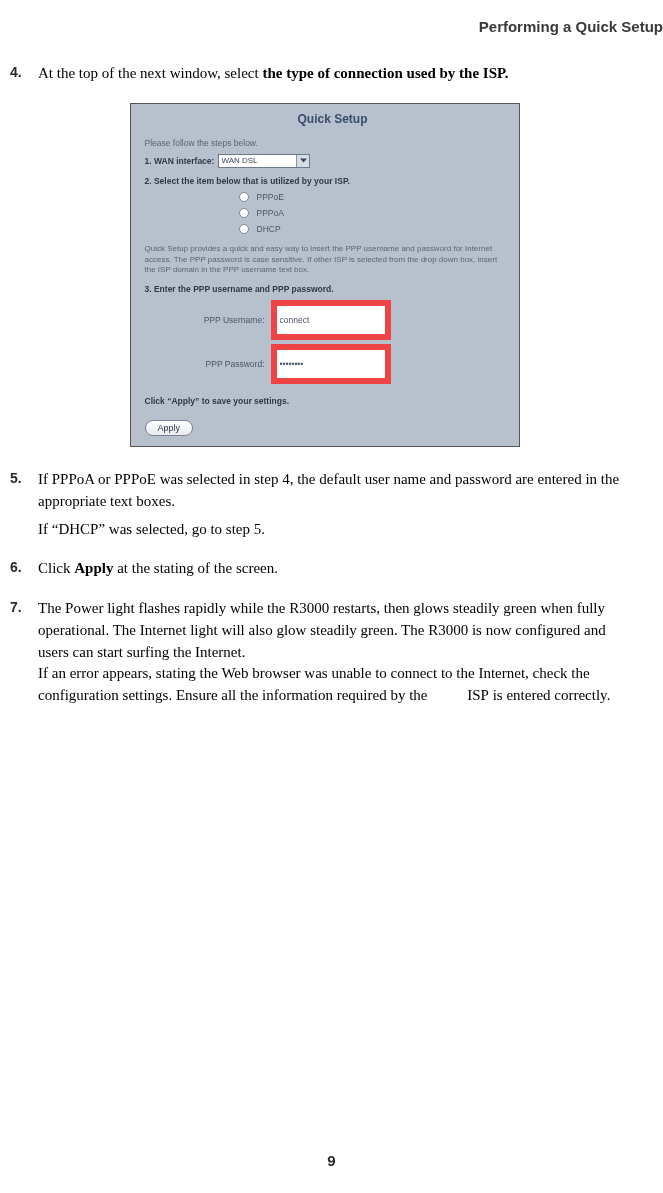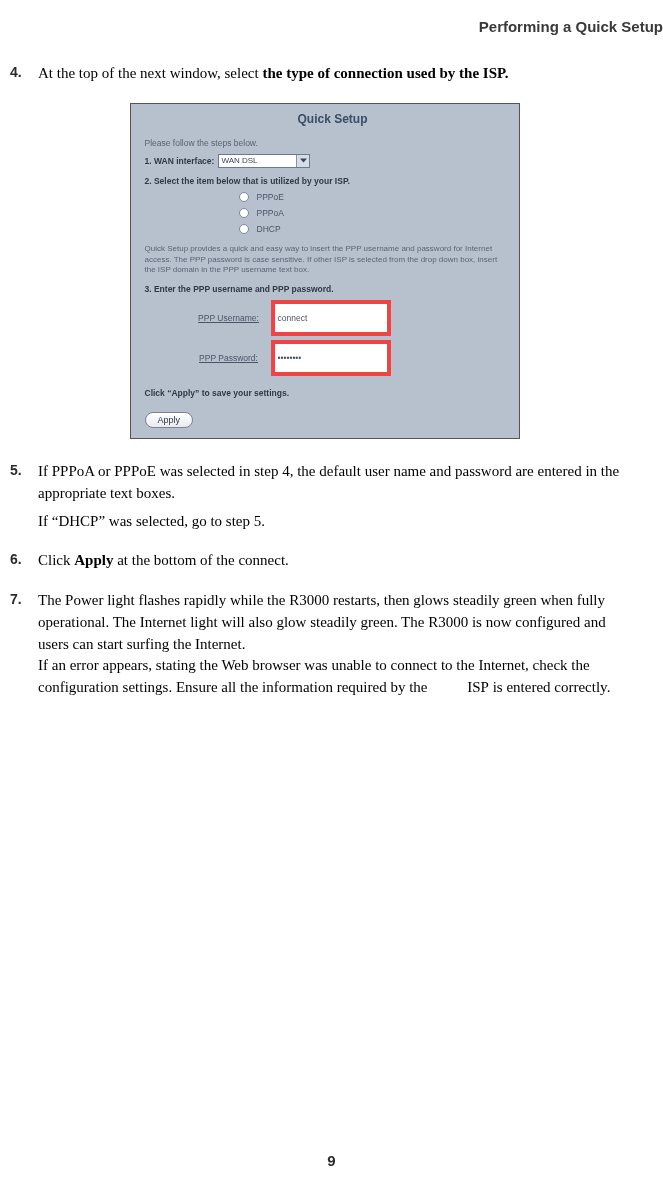--- a/index.html
+++ b/index.html
@@ -79,23 +79,23 @@
   .wan-select .arrow svg { width:7px; height:5px; }
   .radio-block { margin: 6px 0 10px 94px; }
   .radio-row { display:flex; align-items:center; gap:8px; font-size:8.5px; margin:6px 0; color:#4a5468;}
   .radio {
     width:10px; height:10px; border-radius:50%;
     background:#fff; border:1px solid #7b879b; display:inline-block;
     position:relative;
   }
   .qs-desc { font-size:8px; color:#5a6476; line-height:1.35; margin:6px 0 8px 0;}
   .field-row { display:flex; align-items:center; gap:6px; margin:4px 0 4px 48px; font-size:8.5px; color:#4a5468;}
-  .field-label { width:72px; text-align:center;text-decoration:underline; }
+  .field-label { width:72px; text-align:right; }
   .text-input {
-    background:#fff; border:4px solid #ef4444;
+    background:#fff; border:6px solid #ef4444;
     height:26px; width:120px; font-size:8.5px; padding:14px 3px; display:flex; align-items:center;
   }
   .apply-row { margin-top:14px; }
   .apply-btn {
     display:inline-block;
     background: linear-gradient(#ffffff,#e8ebef);
     border:1px solid #7a8396;
     border-radius: 9px;
     font-size:9px; color:#2f3847;
     padding:2px 12px;
@@ -187,21 +187,21 @@
     <div class="step-body">
       <p>If PPPoA or PPPoE was selected in step 4,  the default user name and password are entered in the appropriate text boxes.</p>
       <p>If “DHCP” was selected, go to step 5.</p>
     </div>
   </div>
 
   <div class="step">
     <div class="step-num">6.</div>
     <div class="step-body">
       <p>
-        <span>Click </span><span class="bold">Apply</span><span> at the bottom of the connect.</span>
+        <span>Click </span><span class="bold">Apply</span><span> at the stating of the screen.</span>
       </p>
     </div>
   </div>
 
   <div class="step">
     <div class="step-num">7.</div>
     <div class="step-body">
       <p>
         <span>The Power light flashes rapidly while the R3000 restarts, then glows steadily green when fully operational. The Internet light will also glow steadily green. The R3000 is now configured and users can start surfing the Internet.</span><br>
         <span>If an error appears, stating the Web browser was unable to connect to the Internet, check the configuration settings. Ensure all the information required by the </span><span class="caps">ISP</span><span> is entered correctly.</span>

